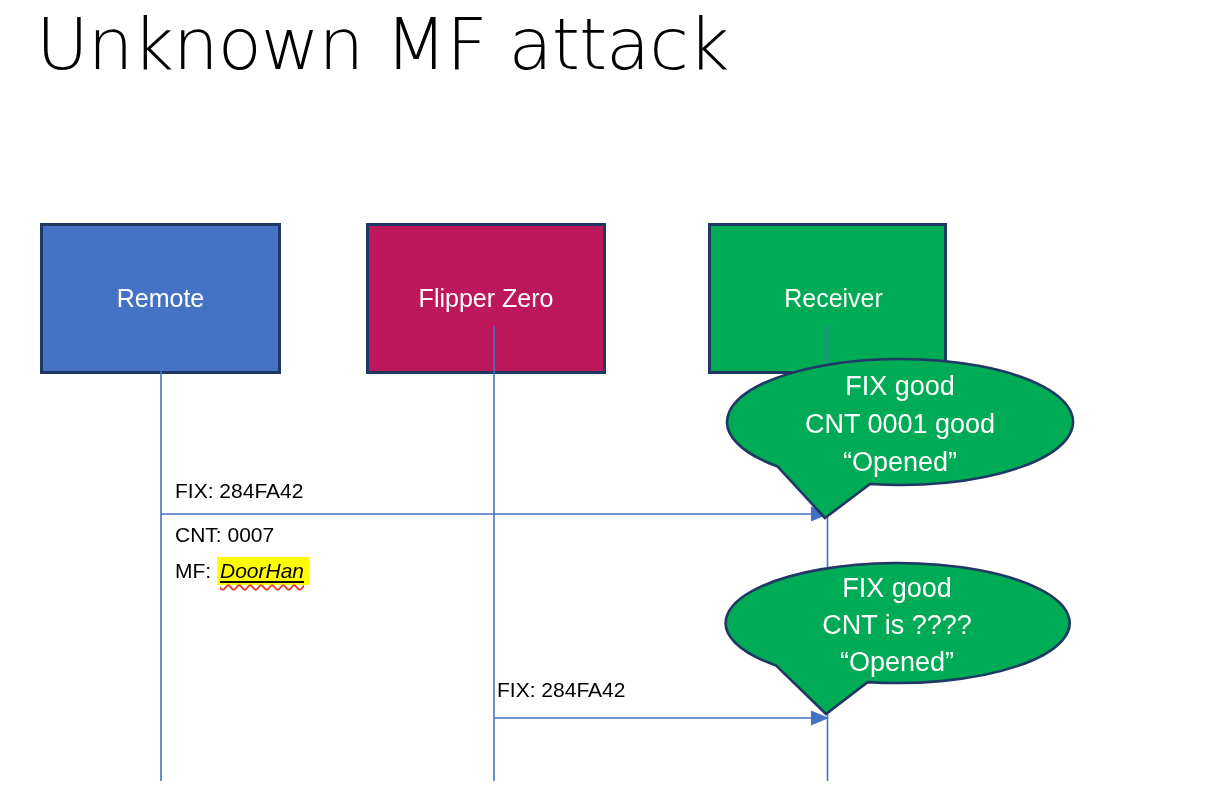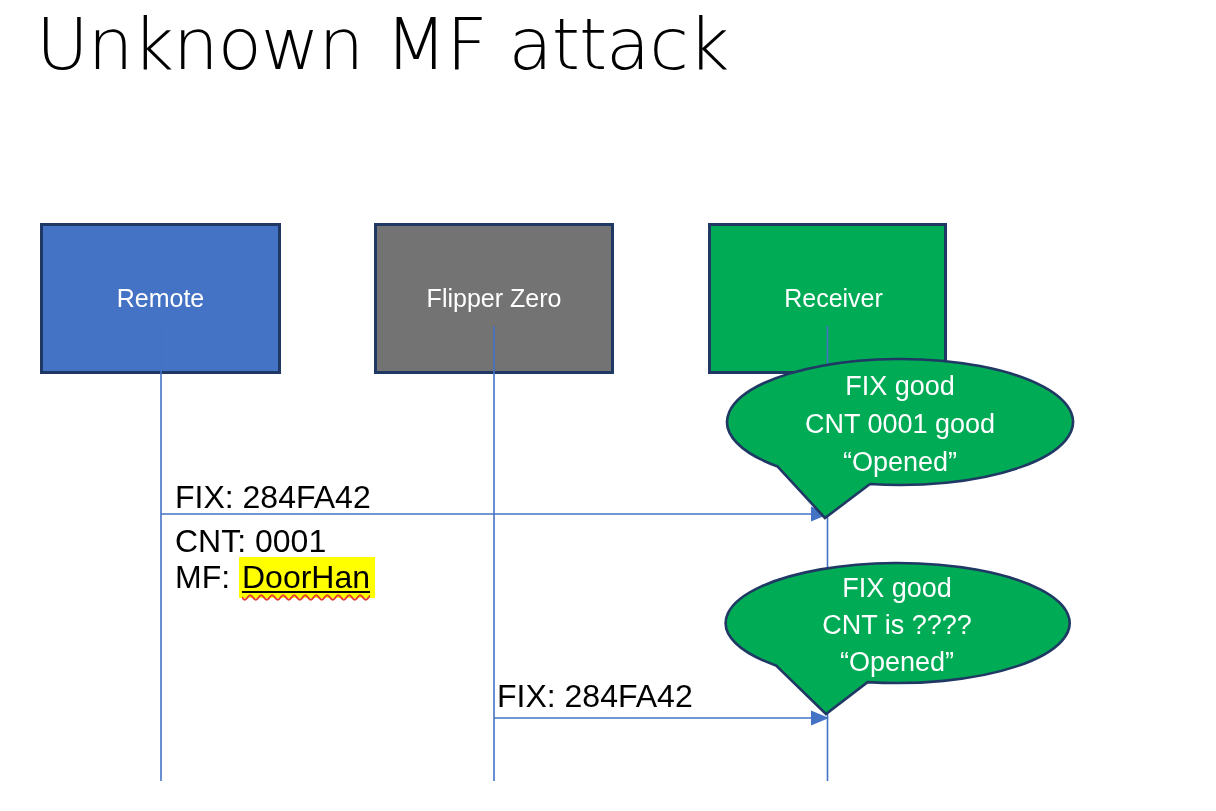--- a/index.html
+++ b/index.html
@@ -11,30 +11,30 @@
     position:absolute;left:36px;top:2px;
     font-family:"DejaVu Sans","Liberation Sans",sans-serif;
     font-weight:200;font-size:72px;letter-spacing:-1px;white-space:nowrap;
   }
   .actor{
     position:absolute;top:175px;height:151px;box-sizing:border-box;
     border:3px solid #1F3864;display:flex;align-items:center;justify-content:center;margin-top:48px;
   }
   .actor-label{color:#ffffff;font-size:25px;}
   .actor-remote{left:40px;width:241px;background:#4472C4;}
-  .actor-flipper{left:374px;width:240px;background:#737373;}
+  .actor-flipper{left:366px;width:240px;background:#be185d;}
   .actor-receiver{left:708px;width:239px;background:#00AB55;padding-left:12px;}
   .layer{position:absolute;left:0;top:0;}
   .lifeline,.msgline{stroke:#4472C4;stroke-width:1.6;fill:none;}
   .msghead{fill:#4472C4;}
   .callout{fill:#00AB55;stroke:#1F3864;stroke-width:2.6;stroke-linejoin:miter;}
   .callout-text{fill:#ffffff;font-size:27px;text-anchor:middle;font-family:"Liberation Sans",sans-serif;}
-  .msg{position:absolute;font-size:32px;white-space:nowrap;line-height:1.15;}
+  .msg{position:absolute;font-size:21px;white-space:nowrap;line-height:1.15;}
   .hl{background:#FFFF00;padding:2px 5px 3px 3px;}
-  .uline{text-decoration:underline;text-decoration-thickness:2px;text-underline-offset:3px;}
+  .uline{text-decoration:underline;text-decoration-thickness:2px;text-underline-offset:3px;font-style:italic;}
   .squiggle{text-decoration:underline;text-decoration-style:wavy;text-decoration-color:#E53E30;text-decoration-thickness:1.5px;text-underline-offset:6px;}
 </style>
 </head>
 <body>
 
 <div class="slide">
 
   <div class="title">Unknown MF attack</div>
 
   <div class="actor actor-remote">
@@ -67,21 +67,21 @@
     <path class="callout" d="M 826 714 L 775.9 665.4 A 172 60 0 1 1 867.6 682.1 Z" fill="#00AB55"></path>
     <text class="callout-text" x="897" y="597">FIX good</text>
     <text class="callout-text" x="897" y="634">CNT is ????</text>
     <text class="callout-text" x="897" y="671">“Opened”</text>
   </svg>
 
   <div class="msg" style="left:175px;top:479px;">
     <span>FIX: 284FA42</span>
   </div>
   <div class="msg" style="left:175px;top:523px;">
-    <span>CNT: 0001</span>
+    <span>CNT: 0007</span>
   </div>
   <div class="msg" style="left:175px;top:559px;">
     <span>MF: </span><span class="hl squiggle"><span class="uline">DoorHan</span></span>
   </div>
 
   <div class="msg" style="left:497px;top:678px;">
     <span>FIX: 284FA42</span>
   </div>
 
 </div>

